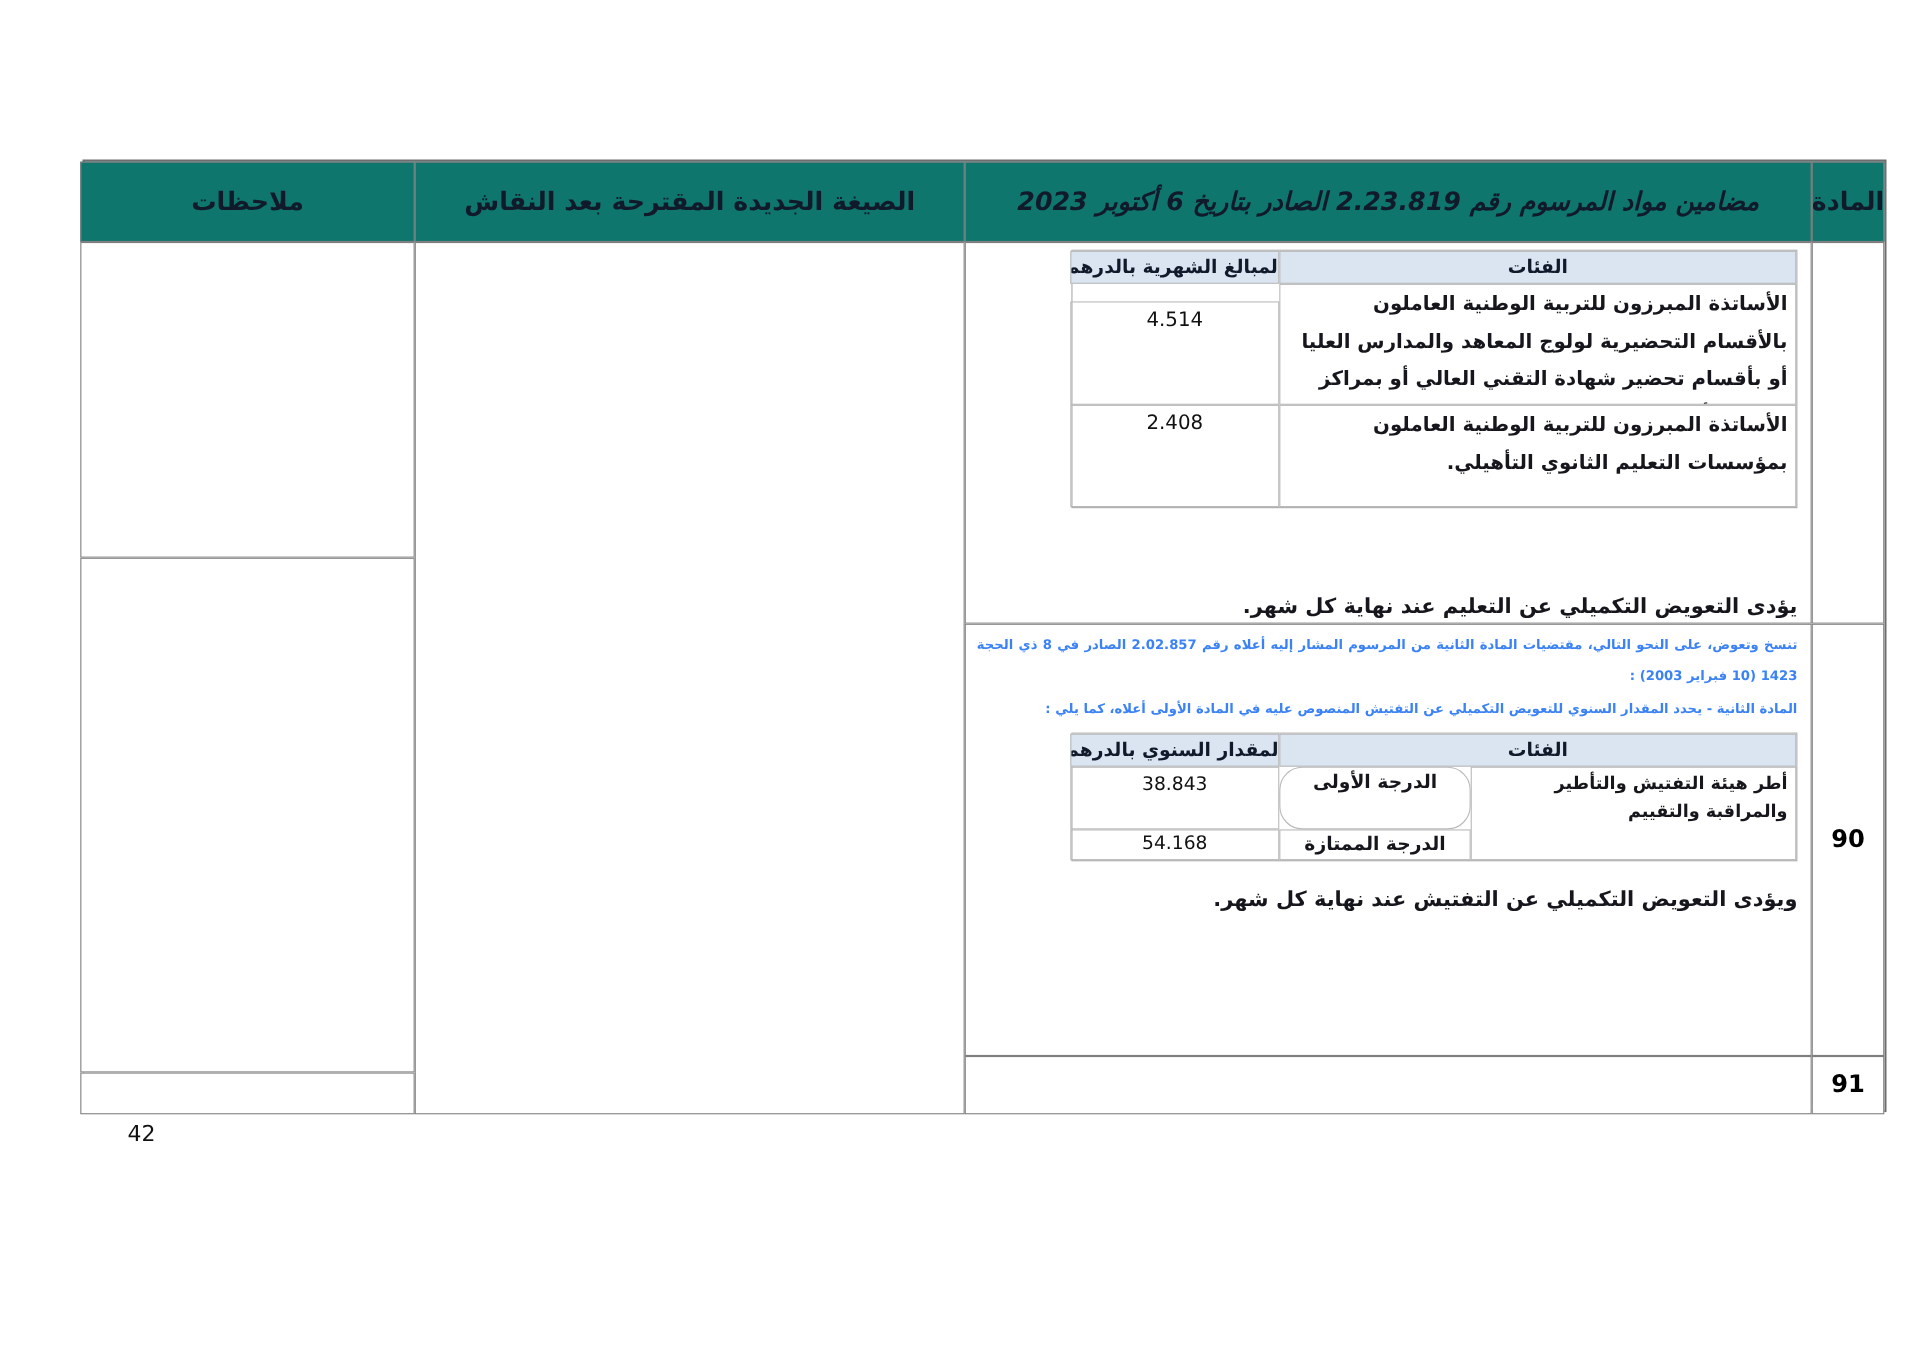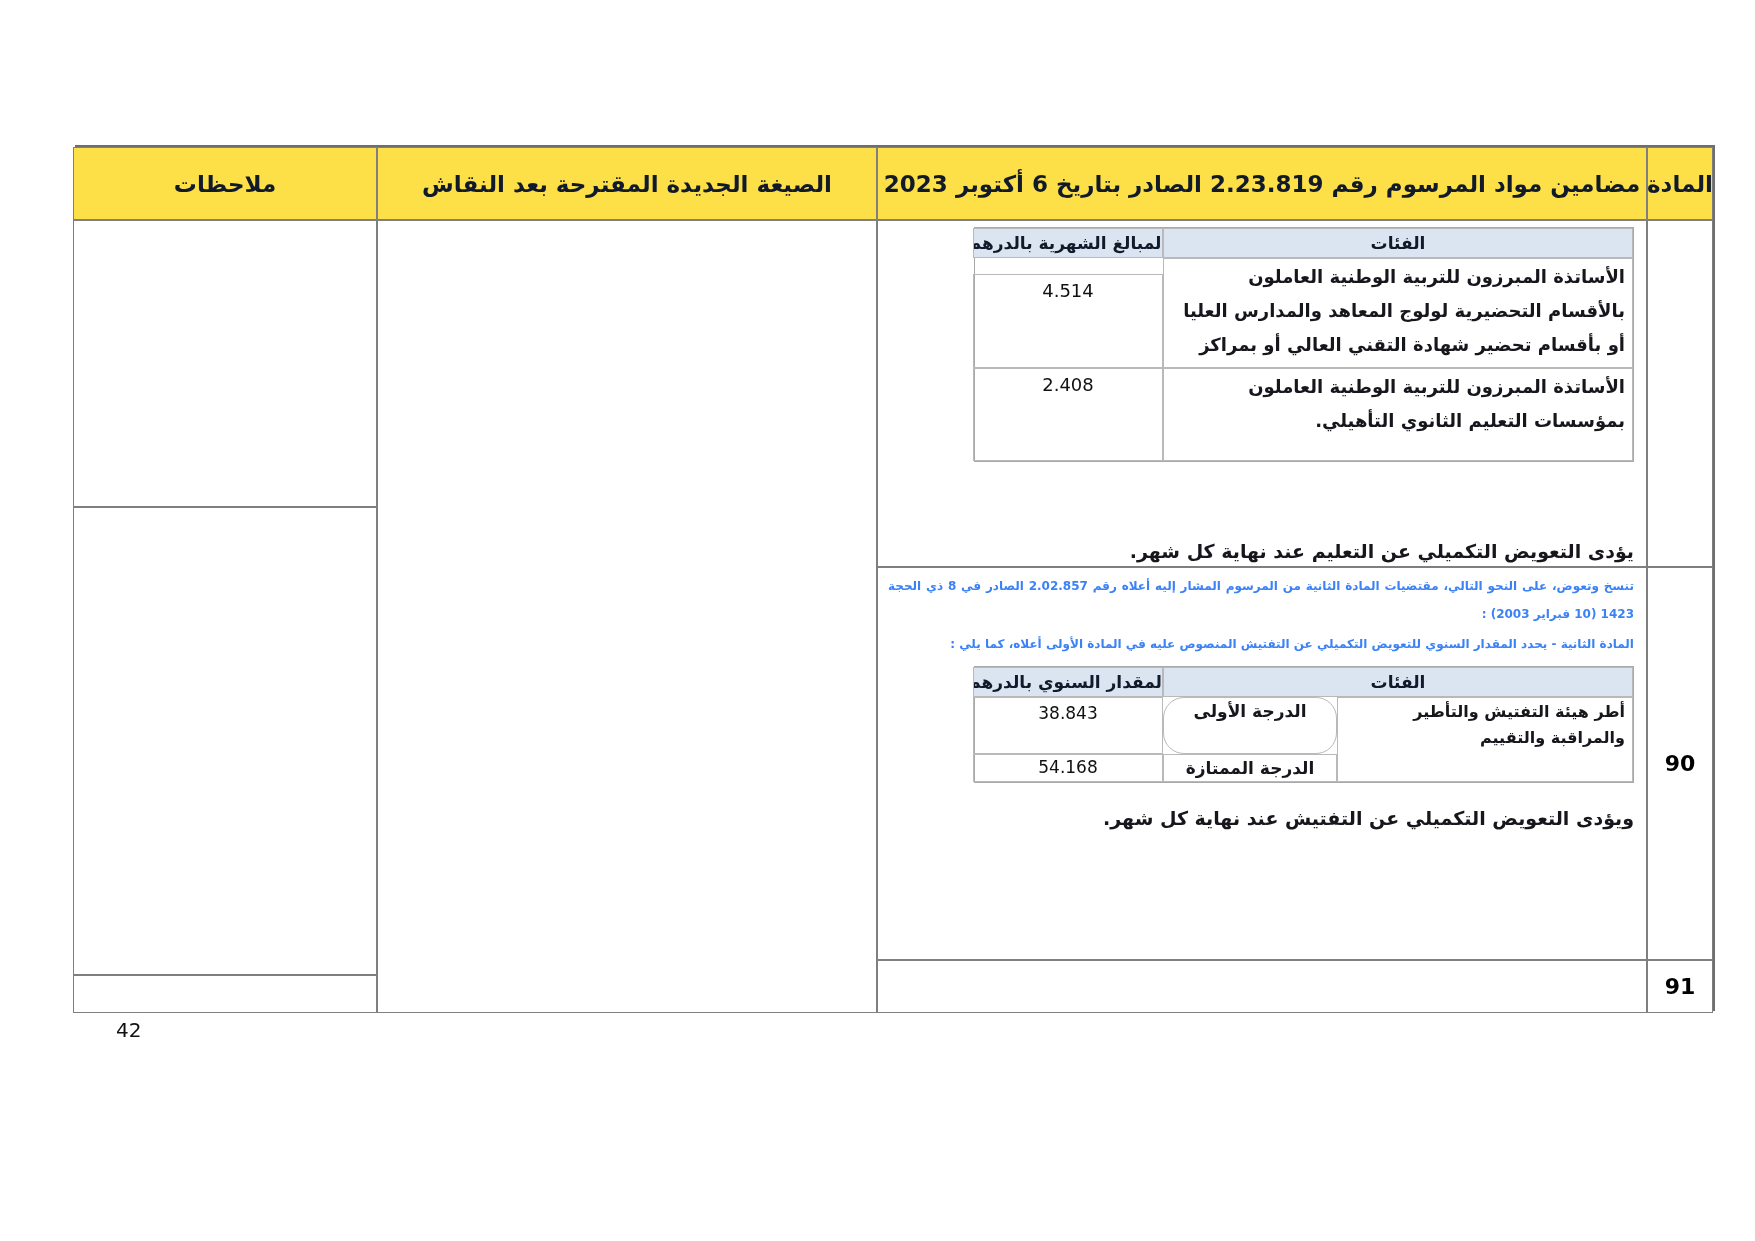--- a/index.html
+++ b/index.html
@@ -12,21 +12,21 @@
     position:absolute;right:40px;top:145px;width:1640px;height:866px;
     display:grid;
     grid-template-columns:66px 770px 500px 304px;
     grid-template-rows:73px 287px 60px 393px 15px 38px;
     direction:rtl;
     border:2px solid #6e6e6e;
     box-sizing:border-box;
   }
   .cell{border:1px solid #7f7f7f;box-sizing:border-box;overflow:hidden;background:#fff;min-width:0;}
   .hd{
-    background:#fde047;display:flex;align-items:center;justify-content:center;
+    background:#0f766e;display:flex;align-items:center;justify-content:center;
     font-weight:bold;font-size:23px;color:#101a2b;text-align:center;line-height:30px;
   }
   .col-article{grid-column:1;}
   .col-decree{grid-column:2;}
   .col-proposal{grid-column:3;}
   .col-notes{grid-column:4;}
 
   .article-num{
     display:flex;align-items:center;justify-content:center;
     font-weight:bold;font-size:22px;color:#000;
@@ -78,21 +78,21 @@
 </head>
 <body>
 
 <div class="page">
 
   <div class="main-table">
 
     <div class="cell hd col-article" style="grid-row:1;">
       <span>المادة</span>
     </div>
-    <div class="cell hd col-decree" style="grid-row:1;">
+    <div class="cell hd col-decree" style="grid-row:1;font-style:italic;">
       <span>مضامين مواد المرسوم رقم 2.23.819 الصادر بتاريخ 6 أكتوبر 2023</span>
     </div>
     <div class="cell hd col-proposal" style="grid-row:1;">
       <span>الصيغة الجديدة المقترحة بعد النقاش</span>
     </div>
     <div class="cell hd col-notes" style="grid-row:1;">
       <span>ملاحظات</span>
     </div>
 
     <div class="cell col-article" style="grid-row:2/4;"></div>

